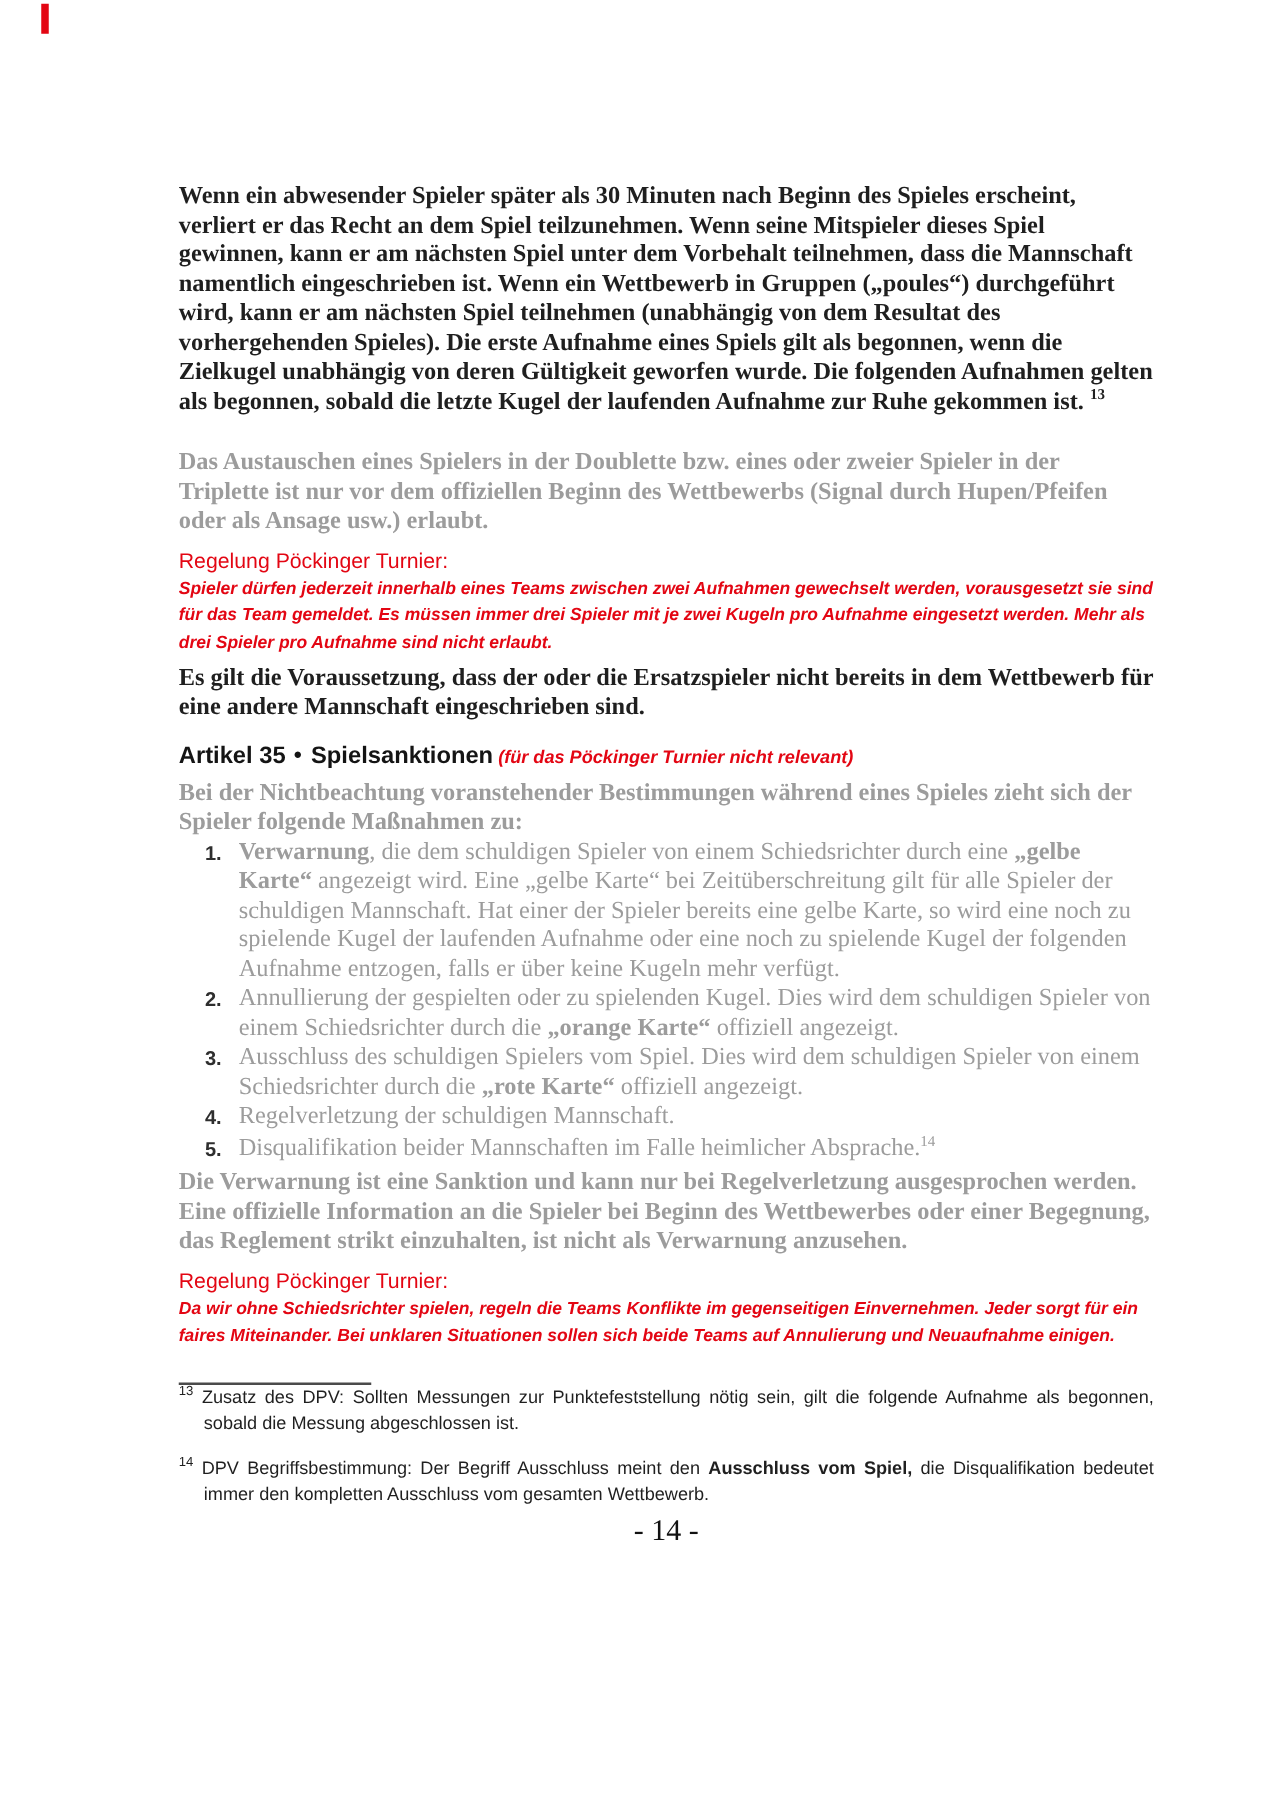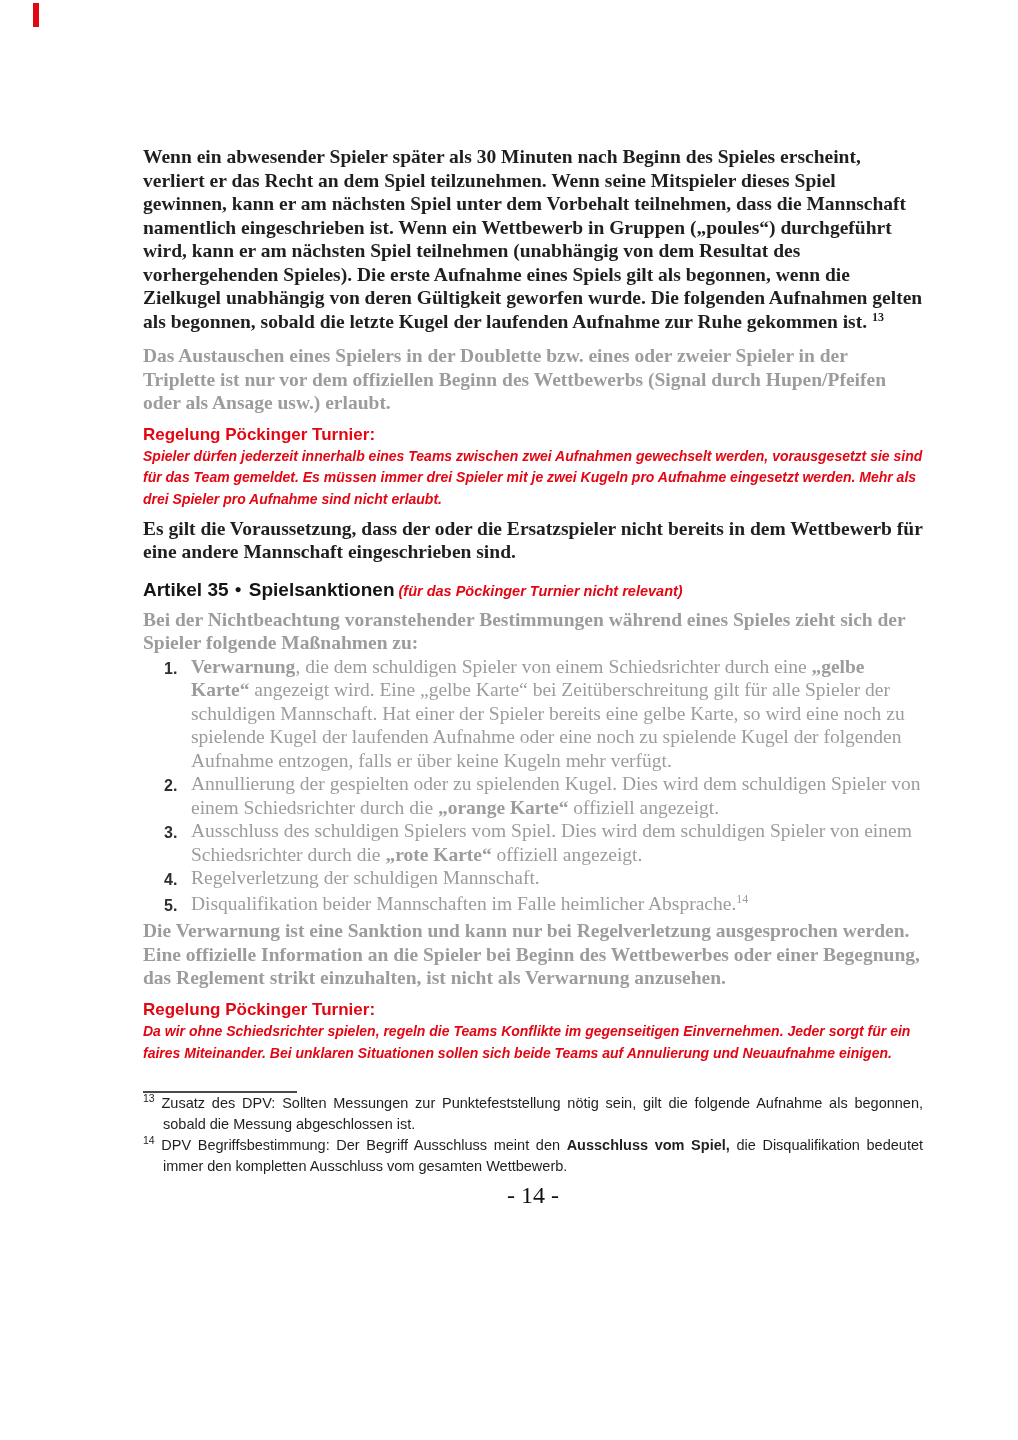--- a/index.html
+++ b/index.html
@@ -29,25 +29,25 @@
     font-family:"Liberation Sans", sans-serif;
     font-size:19px; font-weight:700; color:#141414;
     line-height:23px; margin-top:14px;
   }
   .artikel .bullet { font-size:12px; vertical-align:3px; padding:0 7px 0 6px; }
   .artikel .note {
     font-family:"Liberation Sans", sans-serif;
     font-size:14.5px; font-style:italic; font-weight:700;
     color:#e30613; padding-left:4px;
   }
-  .art-body { margin-top:11px; }
+  .art-body { margin-top:25px; }
 
   .reg-head {
     font-family:"Liberation Sans", sans-serif;
-    font-size:17px; font-weight:700; color:#e30613;
+    font-size:17px; font-weight:400; color:#e30613;
     line-height:21px; margin-top:9px;
   }
   .reg-body {
     font-family:"Liberation Sans", sans-serif;
     font-size:14px; font-style:italic; font-weight:600;
     color:#e30613; line-height:21.8px; margin-top:1px;
   }
   .after-reg { margin-top:6px; }
   .art35-intro { margin-top:5px; }
 
@@ -67,21 +67,21 @@
     width:154px; height:0;
     border:none; border-top:2px solid #4a4a4a;
     margin:27px 0 0 0;
   }
   .footnote {
     font-family:"Liberation Sans", sans-serif;
     font-size:14.5px; line-height:21px; color:#1f1f1f;
     text-align:justify;
     padding-left:20px; text-indent:-20px;
   }
-  .footnote.second { }
+  .footnote.second { margin-top:15px; }
   .footnote sup.fnref { font-size:10.5px; }
 
   .page-number {
     text-align:center; font-size:24px; color:#111111;
     margin-top:5px; font-family:"Liberation Serif", serif;
   }
 </style>
 </head>
 <body>
 

